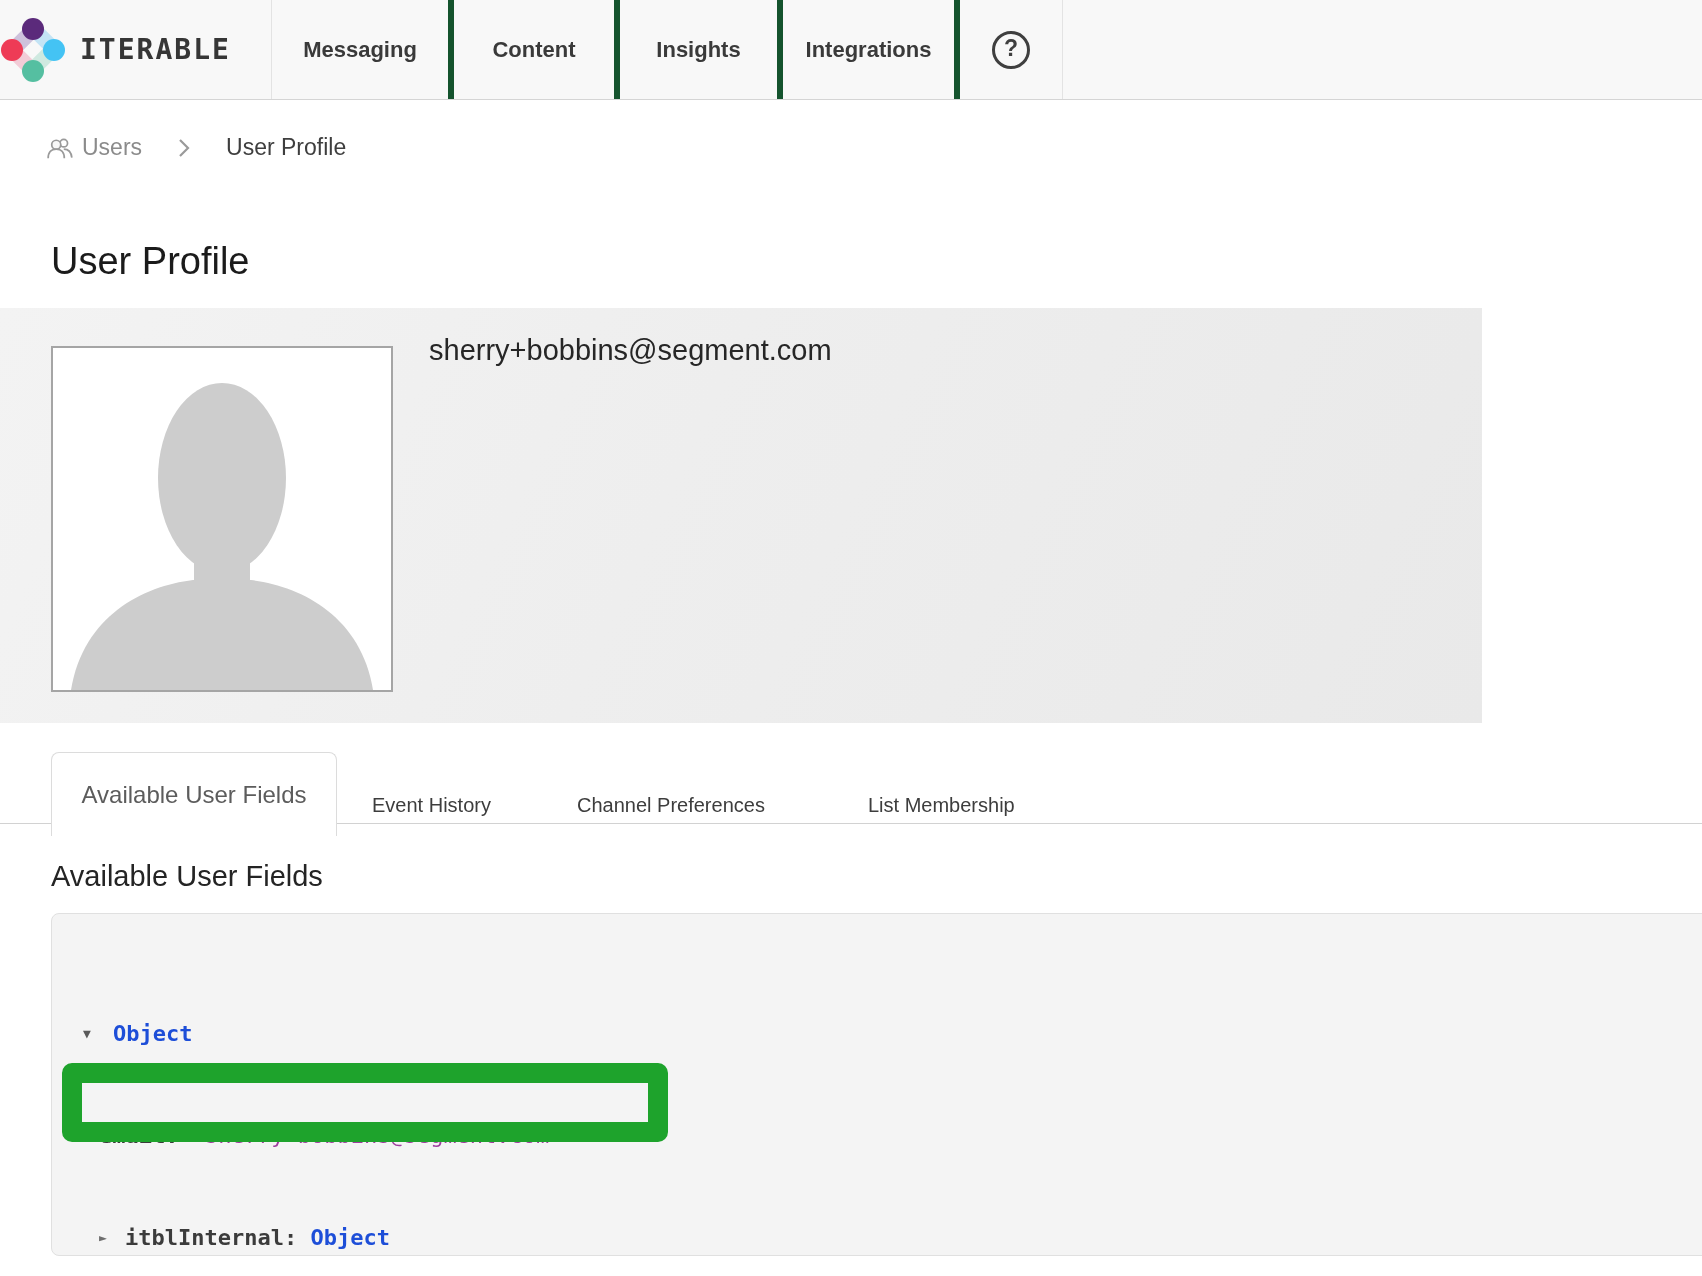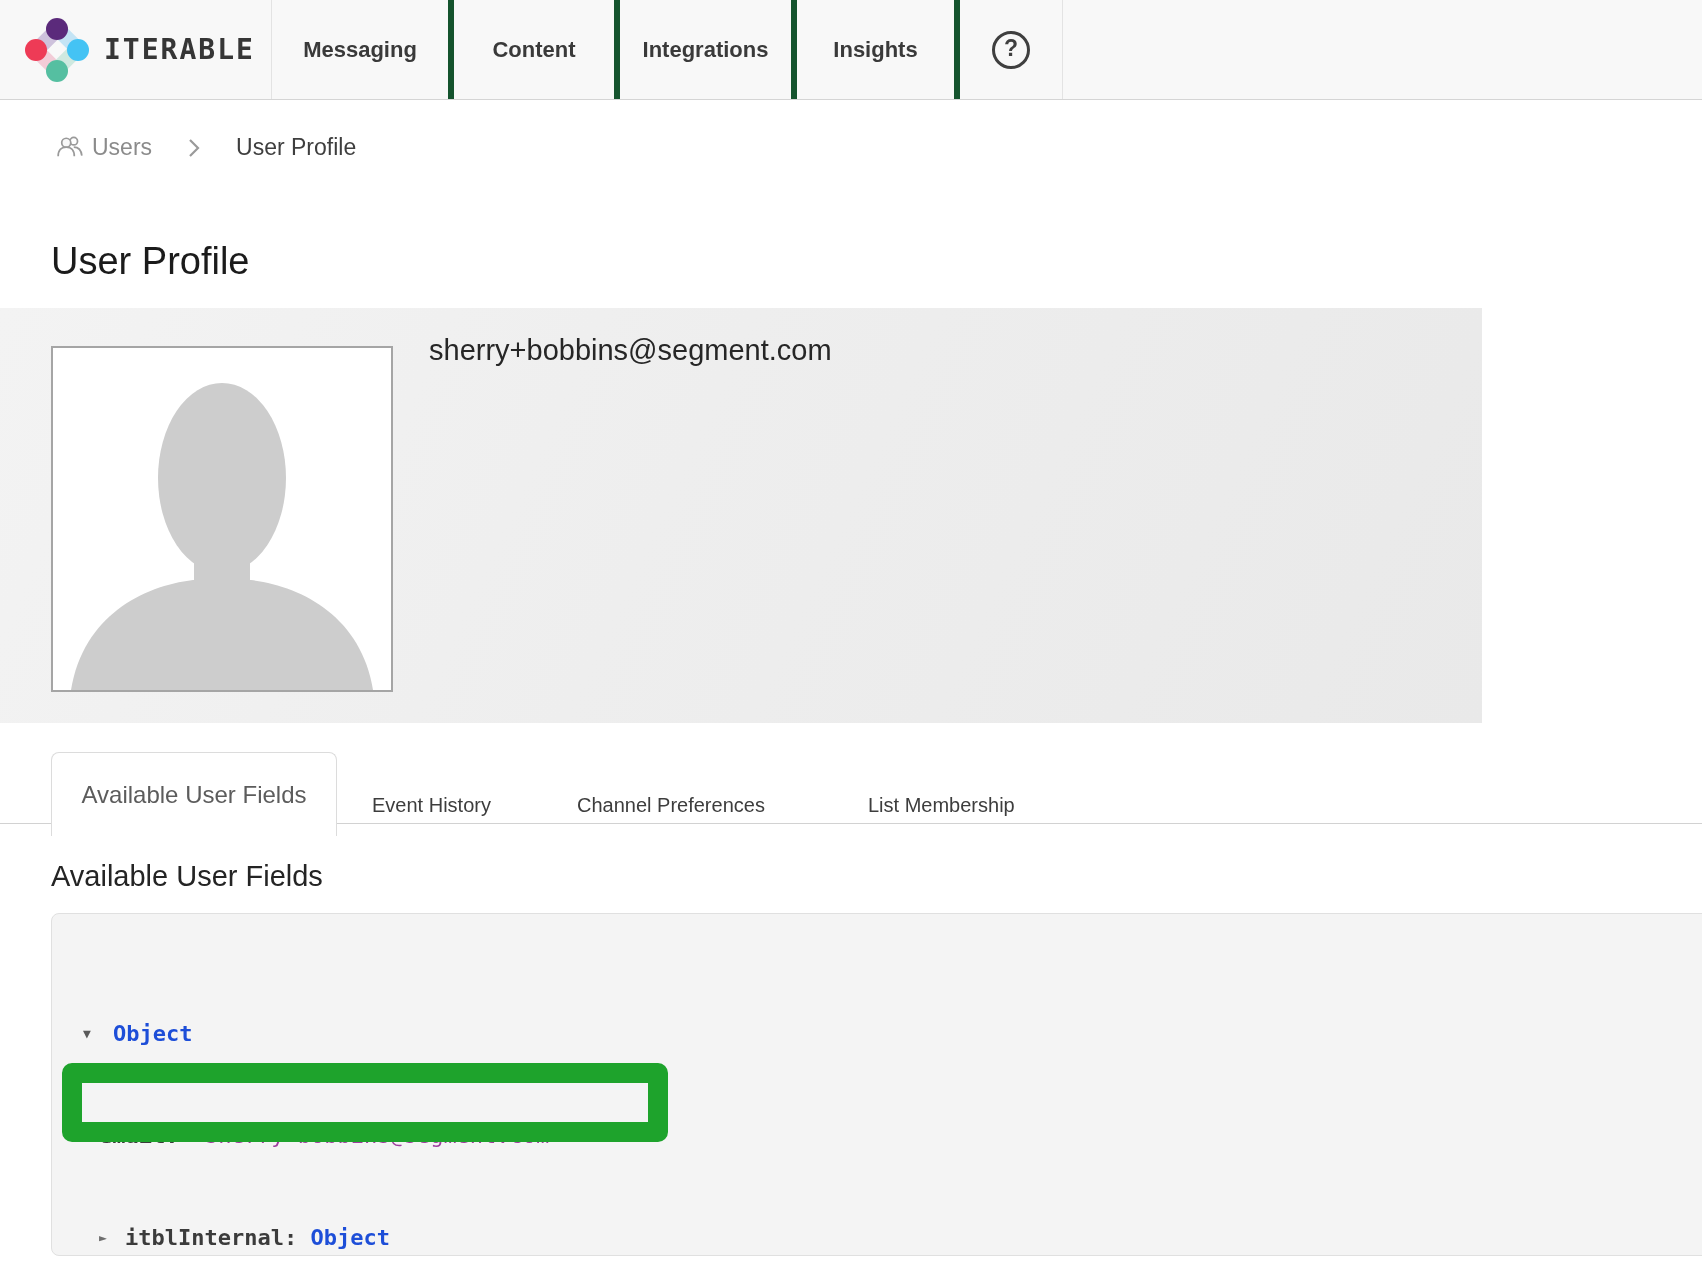--- a/index.html
+++ b/index.html
@@ -12,21 +12,21 @@
     color:#333;
   }
   
   .topnav {
     position:absolute; top:0; left:0; width:1702px; height:100px;
     background:#f8f8f8; border-bottom:1px solid #d5d5d5;
     display:flex; align-items:stretch;
   }
   .nav-logo {
     width:272px; border-right:1px solid #e3e3e3;
-    display:flex; align-items:center; padding-left:24px; gap:14px;
+    display:flex; align-items:center; gap:14px;
     cursor:pointer;
   }
   .logotype {
     font-family:"DejaVu Sans Mono", monospace;
     font-weight:bold; font-size:28px; letter-spacing:2px; color:#363636;
   }
   .nav-item {
     display:flex; align-items:center; justify-content:center;
     border-right:6px solid #14532d;
     font-weight:bold; font-size:22px; color:#3a3a3a; cursor:pointer;
@@ -40,22 +40,22 @@
     width:103px; border-right:1px solid #e3e3e3;
     display:flex; align-items:center; justify-content:center; cursor:pointer;
   }
   .help-circle {
     width:38px; height:38px; border:3px solid #3f3f3f; border-radius:50%;
     display:flex; align-items:center; justify-content:center;
     font-weight:bold; font-size:23px; color:#3f3f3f; padding-bottom:2px;
   }
   
   .breadcrumb {
-    position:absolute; top:134px; left:56px;
-    display:flex; font-size:23px;
+    position:absolute; top:134px; left:46px;
+    display:flex; align-items:center; font-size:23px;
   }
   .crumb-root { color:#8b8b8b; margin-left:8px; cursor:pointer; }
   .crumb-sep  { margin:0 36px; display:flex; align-items:center; }
   .crumb-cur  { color:#3e3e3e; }
   
   .page-title {
     position:absolute; left:51px; top:240px;
     font-size:38px; color:#1b1b1b; font-weight:500;
   }
   
@@ -132,22 +132,22 @@
       <rect x="27" y="36" width="32" height="15" rx="2" fill="#cfe9e0" transform="rotate(135 43 43)"></rect>
       <circle cx="33" cy="12" r="11" fill="#5b2a7b"></circle>
       <circle cx="12" cy="33" r="11" fill="#ee3b56"></circle>
       <circle cx="54" cy="33" r="11" fill="#44c3f4"></circle>
       <circle cx="33" cy="54" r="11" fill="#55bfa1"></circle>
     </svg>
     <span class="logotype">ITERABLE</span>
   </div>
   <div class="nav-item w-messaging">Messaging</div>
   <div class="nav-item w-audience">Content</div>
+  <div class="nav-item w-insights">Insights</div>
   <div class="nav-item w-integrations">Integrations</div>
-  <div class="nav-item w-insights">Insights</div>
   <div class="nav-help">
     <div class="help-circle">?</div>
   </div>
 </div>
 
 <div class="breadcrumb">
   <svg width="28" height="24" viewBox="0 0 26 22" fill="none" stroke="#9a9a9a" stroke-width="1.6">
     <circle cx="16.5" cy="6.5" r="3.5"></circle>
     <path d="M16.5 12 c4.5 0 7 3 7.5 8"></path>
     <circle cx="9.5" cy="8" r="4.2" fill="#f8f8f8"></circle>

